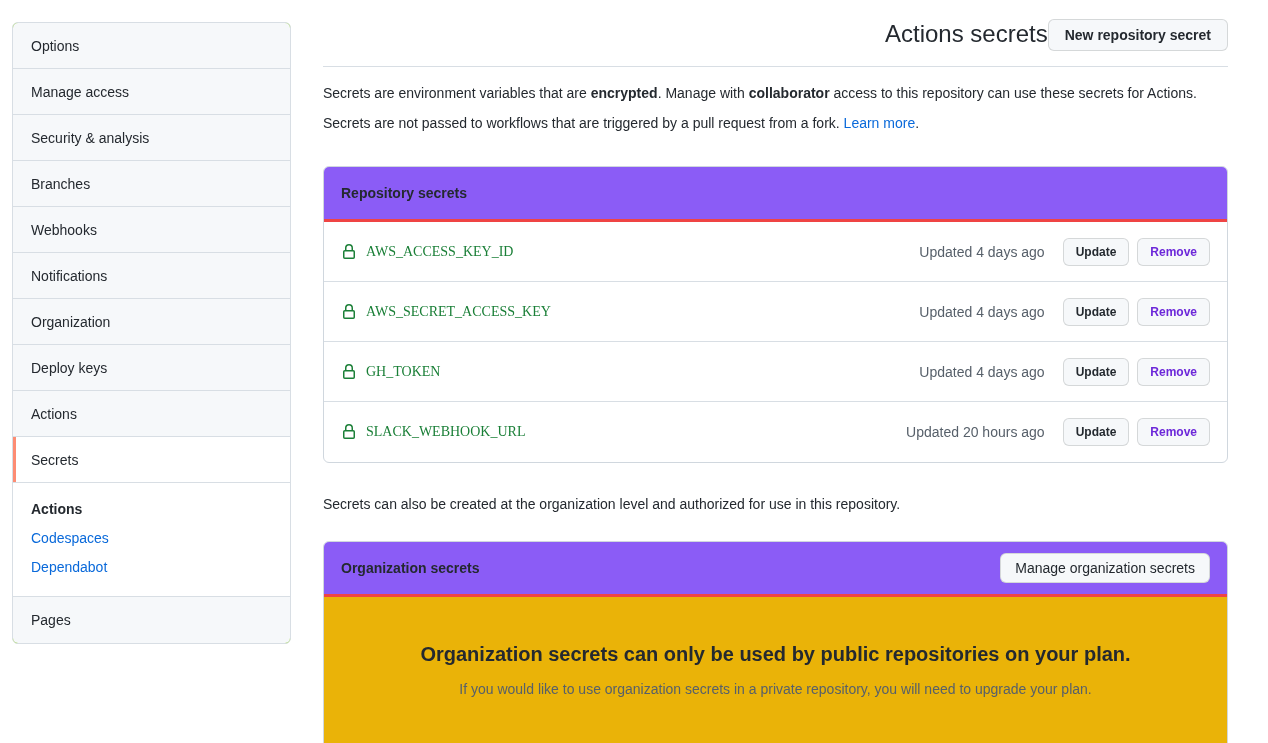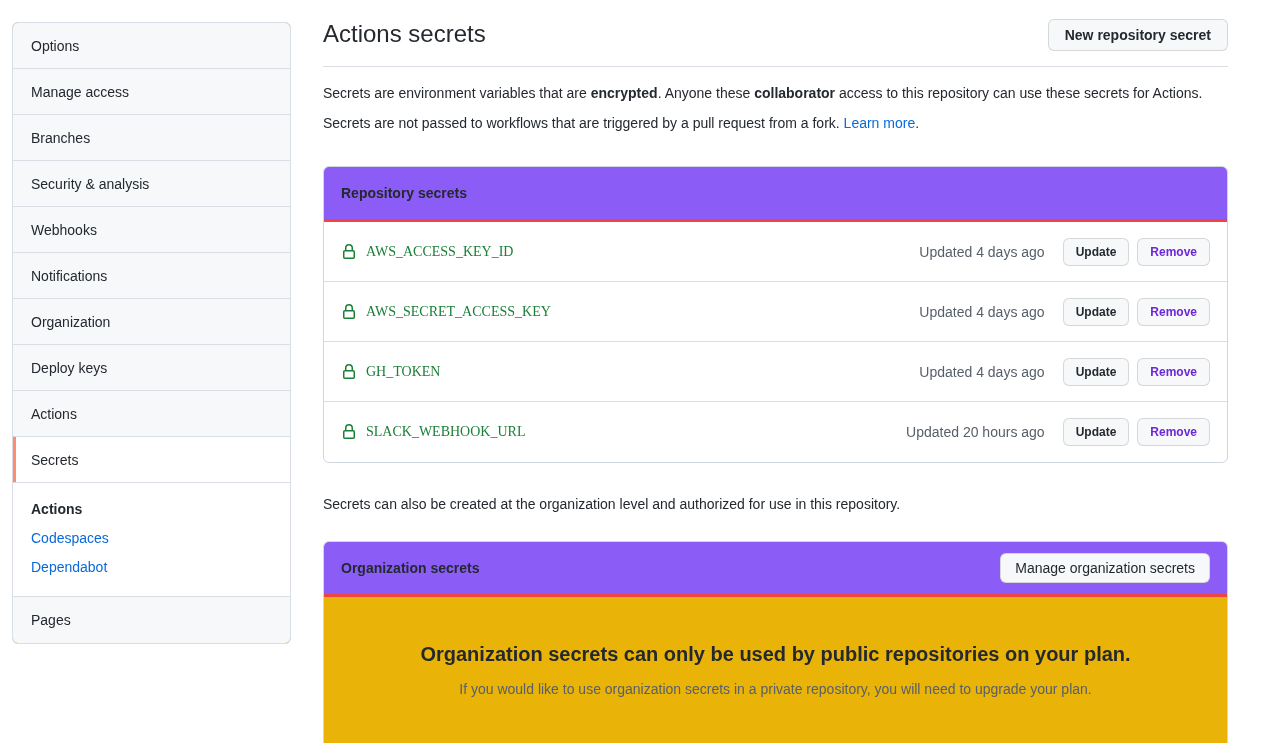--- a/index.html
+++ b/index.html
@@ -77,21 +77,21 @@
   
   .main {
     position: absolute;
     left: 323px;
     top: 19px;
     width: 905px;
   }
   .page-head {
     display: flex;
     align-items: flex-start;
-    justify-content: space-between;
+    justify-content: flex-end;
     padding-bottom: 15px;
     border-bottom: 1px solid #d8dee4;
   }
   .page-title {
     font-size: 24px;
     font-weight: 400;
     color: #24292f;
     line-height: 30px;
     margin: 0;
   }
@@ -223,24 +223,24 @@
 <div class="page">
 
   <nav class="sidebar">
     <div class="side-item">
       <span>Options</span>
     </div>
     <div class="side-item">
       <span>Manage access</span>
     </div>
     <div class="side-item">
+      <span>Security &amp; analysis</span>
+    </div>
+    <div class="side-item">
       <span>Branches</span>
-    </div>
-    <div class="side-item">
-      <span>Security &amp; analysis</span>
     </div>
     <div class="side-item">
       <span>Webhooks</span>
     </div>
     <div class="side-item">
       <span>Notifications</span>
     </div>
     <div class="side-item">
       <span>Organization</span>
     </div>
@@ -272,21 +272,21 @@
   </nav>
 
   <main class="main">
 
     <div class="page-head">
       <h1 class="page-title">Actions secrets</h1>
       <button class="btn">New repository secret</button>
     </div>
 
     <div class="intro">
-      <p><span>Secrets are environment variables that are </span><b>encrypted</b><span>. Anyone these </span><b>collaborator</b><span> access to this repository can use these secrets for Actions.</span></p>
+      <p><span>Secrets are environment variables that are </span><b>encrypted</b><span>. Manage with </span><b>collaborator</b><span> access to this repository can use these secrets for Actions.</span></p>
       <p><span>Secrets are not passed to workflows that are triggered by a pull request from a fork. </span><a class="link">Learn more</a><span>.</span></p>
     </div>
 
     <section class="box box-repo">
       <div class="box-header">
         <span class="box-title">Repository secrets</span>
       </div>
 
       <div class="secret-row">
         <span class="lock-icon">

